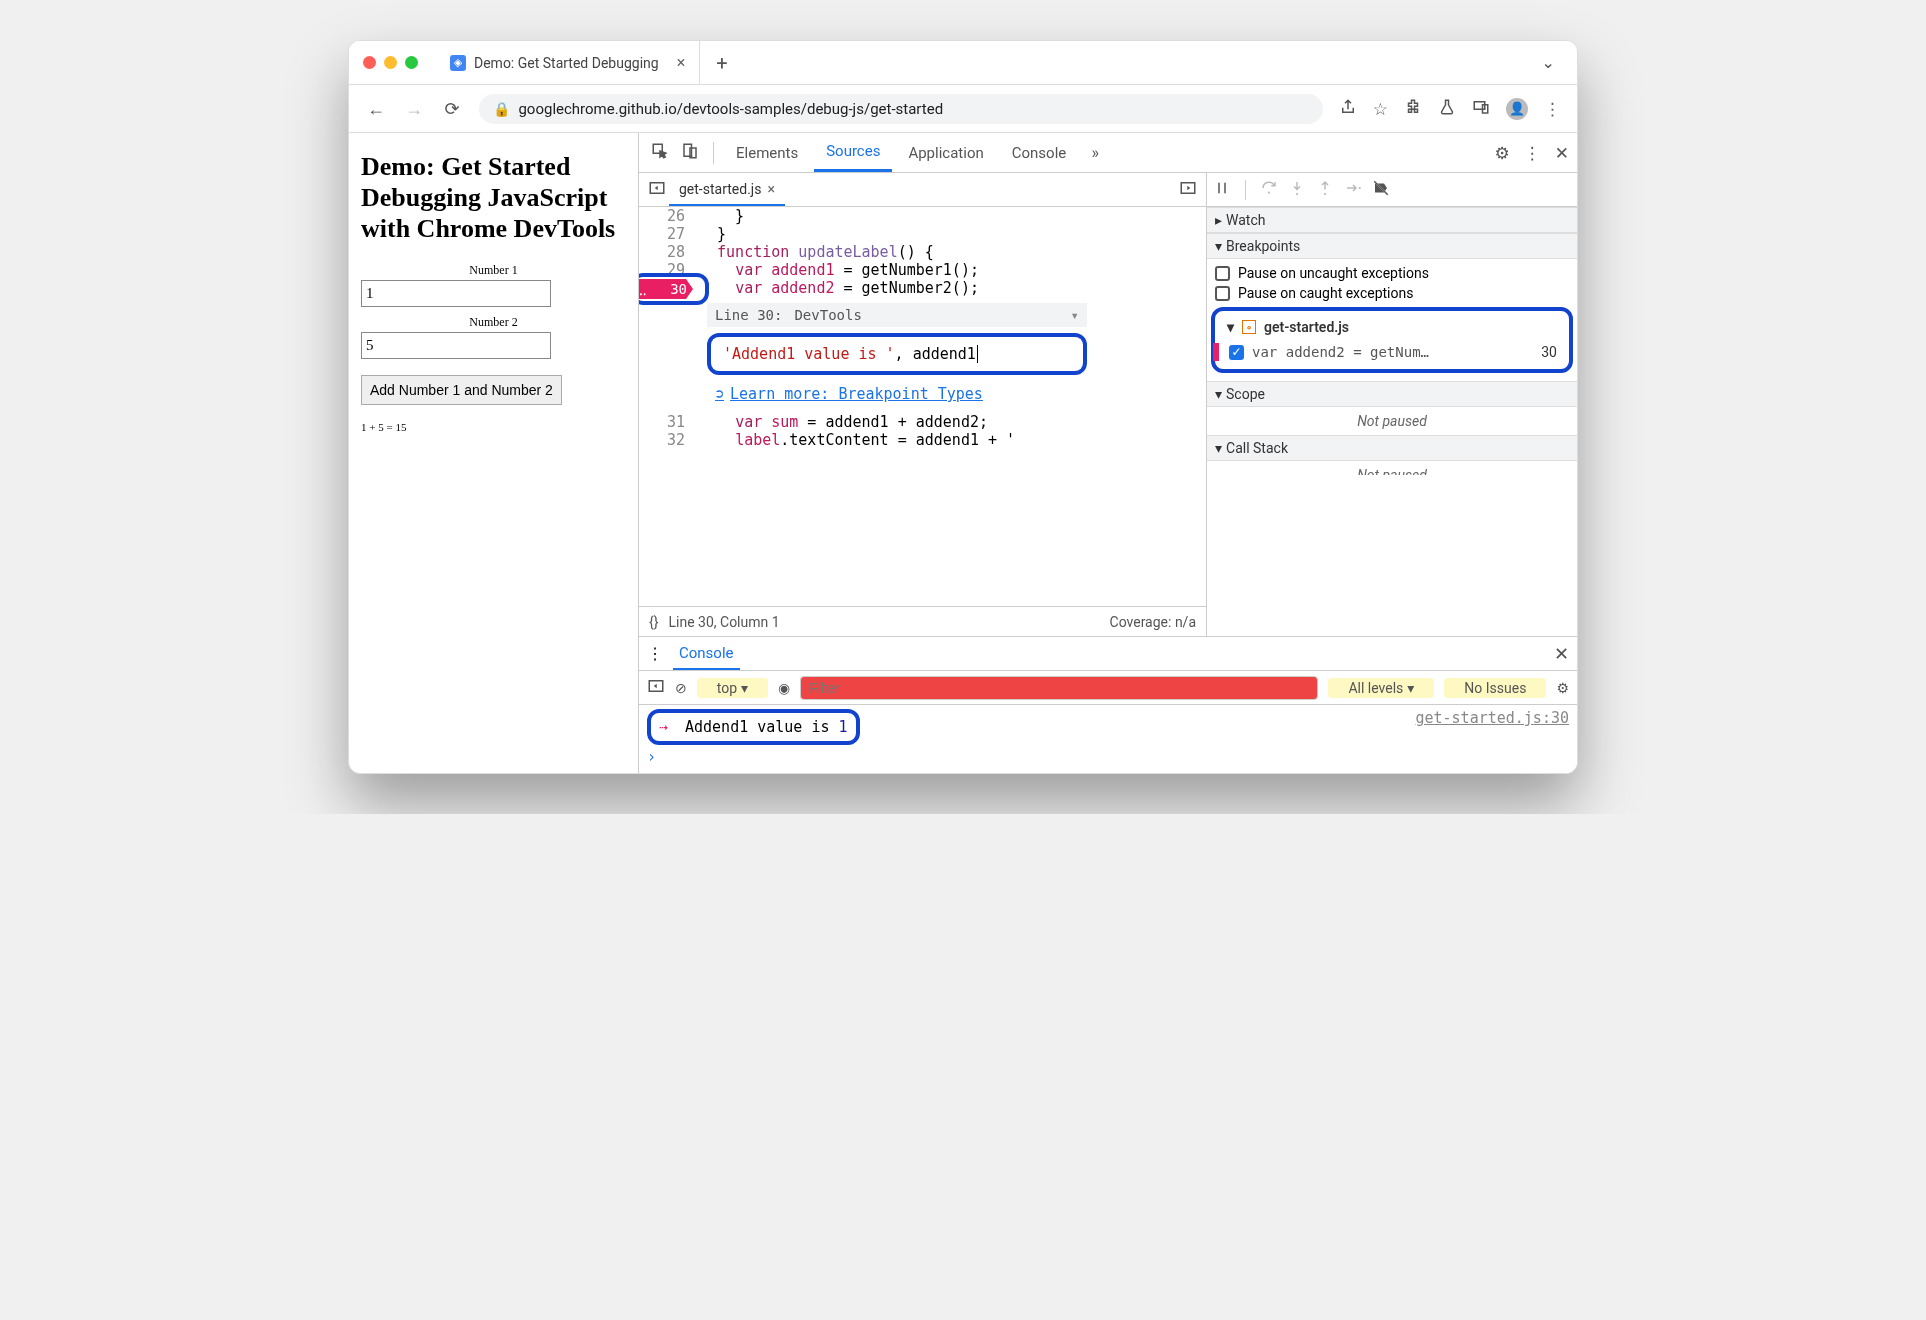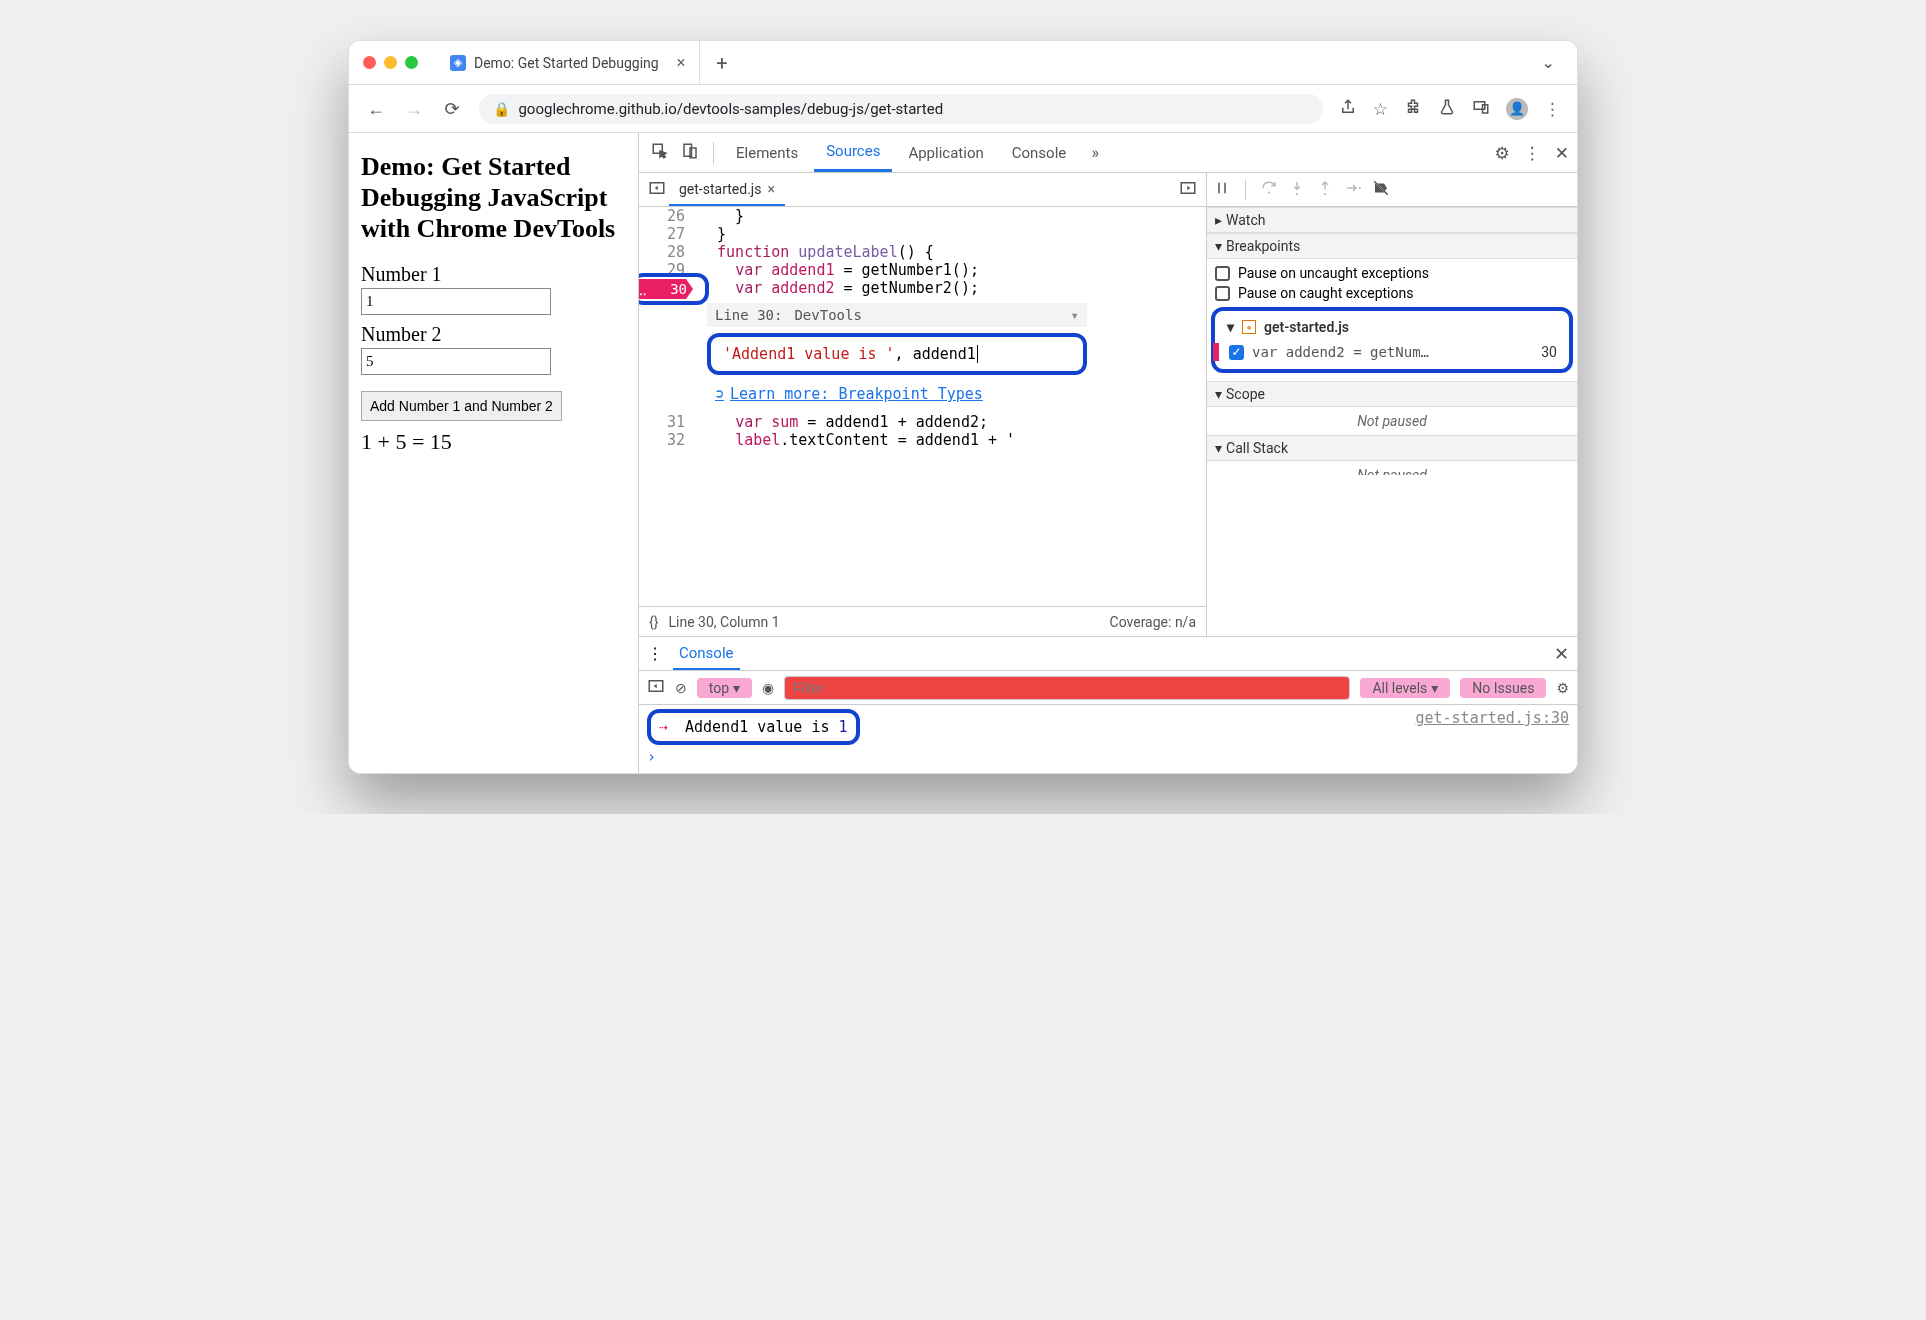--- a/index.html
+++ b/index.html
@@ -55,24 +55,24 @@
     background:#f1f3f4; border-radius:20px; padding:6px 14px;
     color:#202124; font-size:15px;
   }
   .lock { color:#5f6368; font-size:14px; }
   .addr-icons { display:flex; gap:16px; color:#5f6368; font-size:17px; align-items:center; }
   .avatar { width:22px;height:22px;border-radius:50%;background:#bbb;display:flex;align-items:center;justify-content:center;font-size:13px;color:#555; }
   
   .main { display:flex; height: 640px; }
   .page-pane { width: 290px; padding: 18px 12px; border-right:1px solid #ccc; }
   .page-pane h1 { font-family:"Times New Roman",serif; font-weight:bold; font-size:26px; line-height:1.2; margin-bottom:18px; }
-  .page-pane label { display:block; font-family:"Times New Roman",serif; font-size:20px; margin:8px 0 2px; }
+  .page-pane label { display:block; font-family:"Times New Roman",serif; font-size:12px; margin:8px 8px 2px;text-align:center; }
   .page-pane input { width:190px; padding:4px; font-size:15px; font-family:"Times New Roman",serif; border:1px solid #888; }
   .page-pane button { margin-top:16px; padding:6px 8px; background:#efefef; border:1px solid #aaa; font-size:14px; cursor:pointer; }
-  .result { margin-top:8px; font-family:"Times New Roman",serif; font-size:22px; }
+  .result { margin-top:16px; font-family:"Times New Roman",serif; font-size:11px; }
   
   .devtools { flex:1; display:flex; flex-direction:column; background:#fff; }
   .dt-tabs {
     display:flex; align-items:center; height:40px;
     border-bottom:1px solid #ccc; padding:0 8px; gap:4px;
   }
   .dt-tabs .ico { width:26px;text-align:center;color:#555;font-size:16px;cursor:pointer; }
   .dt-tabs .sep { width:1px; height:22px; background:#ccc; margin:0 6px; }
   .dt-tab { padding:0 12px; height:100%; display:flex;align-items:center; font-size:15px; color:#555; cursor:pointer; }
   .dt-tab.active { color:#1a73e8; border-bottom:3px solid #1a73e8; }
@@ -136,21 +136,21 @@
   .bp-entry .pink { width:6px;height:18px;background:#e91e63;margin-left:-14px;margin-right:2px; }
   .bp-entry .code-sn { font-family:Menlo,monospace; color:#555; flex:1; overflow:hidden; text-overflow:ellipsis; white-space:nowrap; }
   .bp-entry .ln { color:#333; }
   .not-paused { text-align:center; font-style:italic; color:#666; padding:6px 0; }
   
   .drawer { border-top:1px solid #ccc; display:flex; flex-direction:column; }
   .drawer-tabs { display:flex;align-items:center;height:34px;padding:0 8px;gap:10px; border-bottom:1px solid #ccc; }
   .drawer-tab { font-size:15px; color:#1a73e8; border-bottom:2px solid #1a73e8; padding:0 6px; height:100%; display:flex;align-items:center; }
   .drawer-close { margin-left:auto; font-size:18px;color:#555;cursor:pointer; }
   .console-toolbar { display:flex;align-items:center;height:34px;padding:0 8px;gap:10px; border-bottom:1px solid #ccc; font-size:14px; color:#555; }
-  .console-toolbar .btn { background:#f9a8d4; padding:2px 12px; border-radius:4px; cursor:pointer; display:flex;align-items:center;gap:4px; }
+  .console-toolbar .btn { background:#fef9c3; padding:2px 20px; border-radius:4px; cursor:pointer; display:flex;align-items:center;gap:4px; }
   .filter-input { flex:1; border:1px solid #ccc; padding:3px 8px; border-radius:4px; font-size:14px; background:#ef4444; }
   .console-body { font-family:Menlo,monospace; font-size:15px; padding:4px 8px; }
   .console-row { display:flex; align-items:center; gap:10px; padding:3px 0; }
   .log-ico { color:#e91e63; width:16px; }
   .log-source { margin-left:auto; color:#888; text-decoration:underline; }
   .prompt { color:#1a73e8; }
   svg.ico-svg { width:18px;height:18px;stroke:#555;fill:none;stroke-width:2; }
 </style>
 </head>
 <body>

